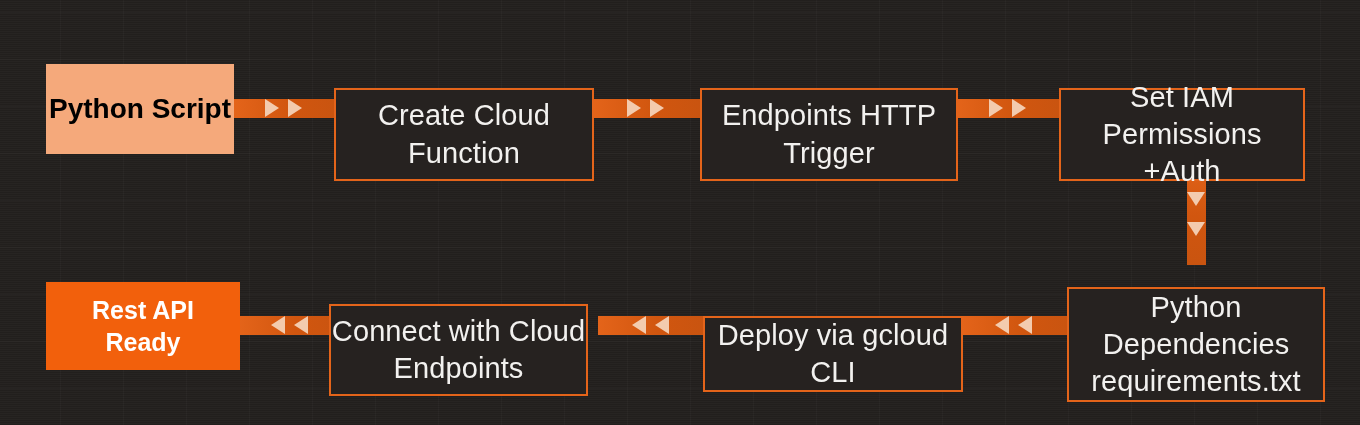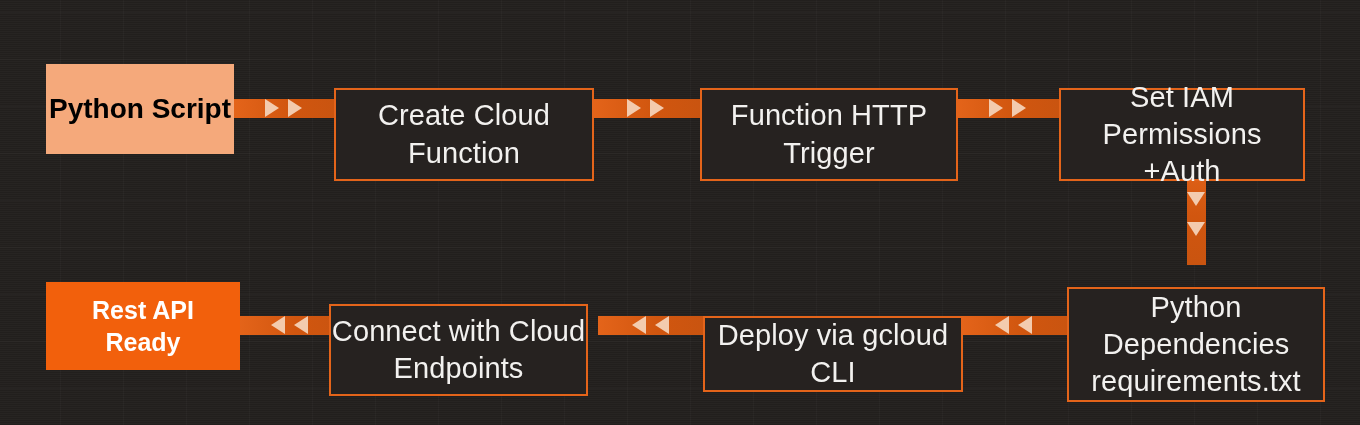--- a/index.html
+++ b/index.html
@@ -111,21 +111,21 @@
   }
 </style>
 </head>
 <body>
 
 <div id="canvas">
   <div id="nodes-layer">
       <div class="node filled-light" style="left: 46px; top: 64px; width: 188px; height: 90px;"><span>Python Script</span></div>
       <div class="node outlined" style="left: 334px; top: 64px; width: 260px; height: 93px;"><span>Create Cloud
 Function</span></div>
-      <div class="node outlined" style="left: 700px; top: 64px; width: 258px; height: 93px;"><span>Function HTTP
+      <div class="node outlined" style="left: 700px; top: 64px; width: 258px; height: 93px;"><span>Endpoints HTTP
 Trigger</span></div>
       <div class="node outlined" style="left: 1059px; top: 64px; width: 246px; height: 93px;"><span>Set IAM Permissions
 +Auth</span></div>
       <div class="node outlined" style="left: 1067px; top: 263px; width: 258px; height: 115px;"><span>Python
 Dependencies
 requirements.txt</span></div>
       <div class="node outlined" style="left: 703px; top: 292px; width: 260px; height: 76px;"><span>Deploy via gcloud
 CLI</span></div>
       <div class="node outlined" style="left: 329px; top: 280px; width: 259px; height: 92px;"><span>Connect with Cloud
 Endpoints</span></div>

